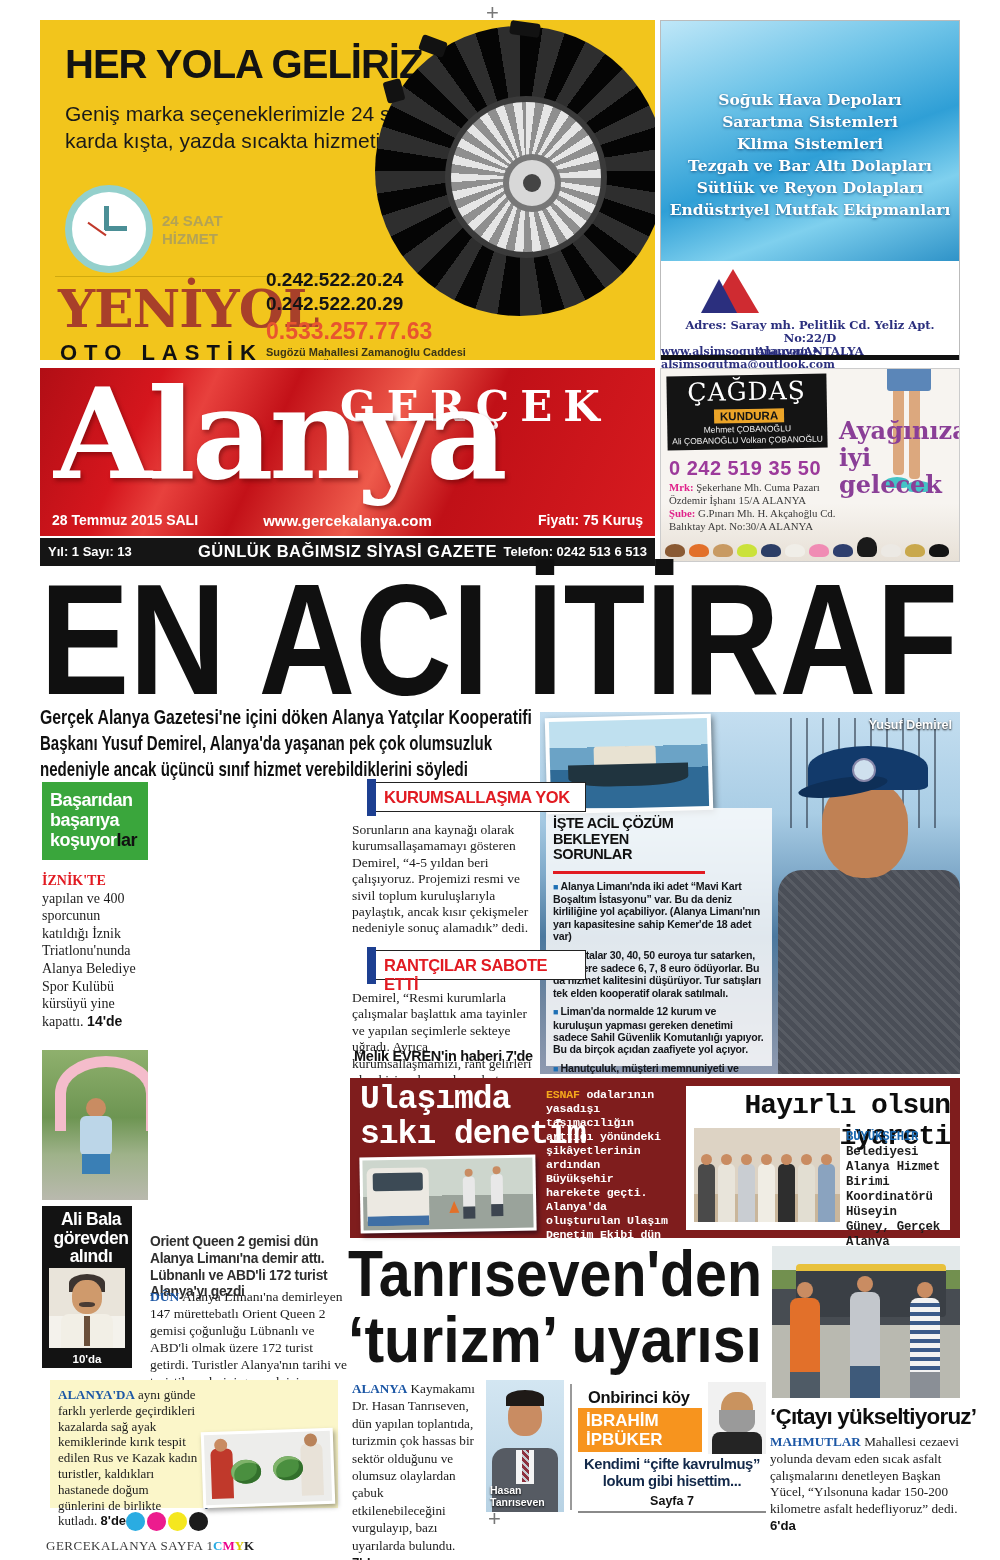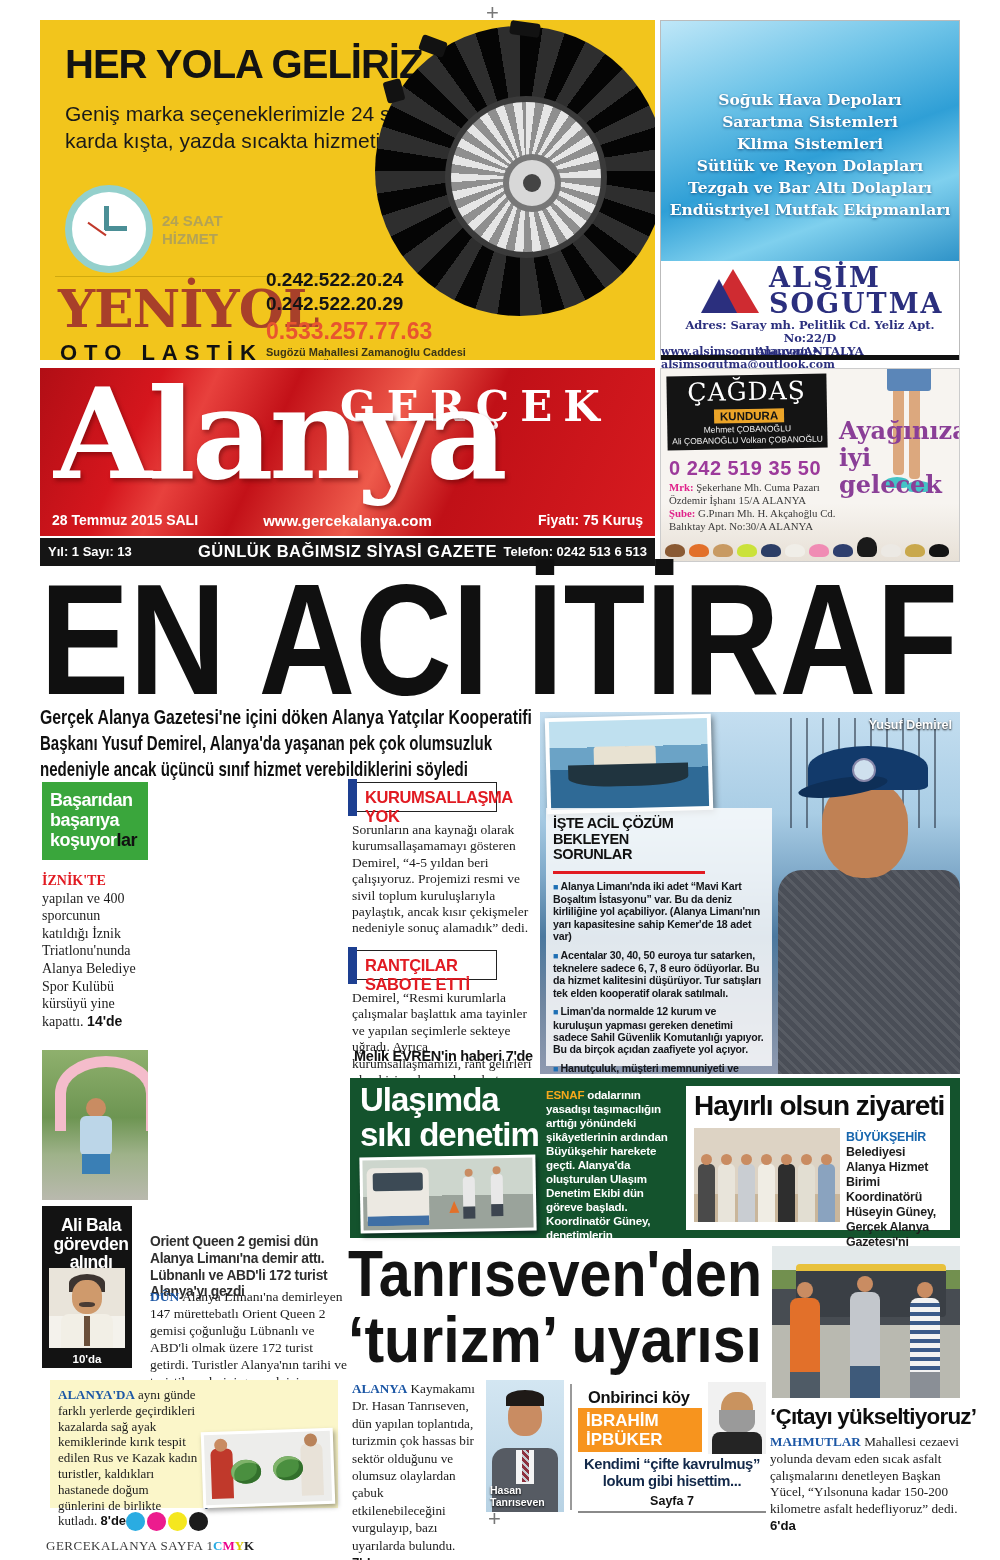--- a/index.html
+++ b/index.html
@@ -104,21 +104,21 @@
   .iznik{left:42px;top:872px;width:106px;font-family:"Liberation Serif",serif;font-size:14px;line-height:17.6px;color:#1c1c1c;}
   .lead-red{color:#e11b22;font-weight:bold;}
   .lead-blue{color:#1c57a5;font-weight:bold;}
   .pg{font-family:"Liberation Sans",sans-serif;font-weight:bold;color:#111;}
   .tri-photo{left:42px;top:1050px;width:106px;height:150px;background:linear-gradient(#8fb06d 0%,#6d9552 45%,#9fb28a 70%,#b9b9ae 100%);overflow:hidden;}
   .tri-ribbon{left:13px;top:6px;width:80px;height:64px;border:11px solid #f4bccb;border-bottom:none;border-radius:50% 50% 0 0;}
   .tri-head{left:44px;top:48px;width:20px;height:20px;border-radius:50%;background:#c98c62;}
   .tri-body{left:38px;top:66px;width:32px;height:40px;background:#bcd6e8;border-radius:6px;}
   .tri-shorts{left:40px;top:104px;width:28px;height:20px;background:#3a7fb5;}
   .alibala{left:42px;top:1206px;width:90px;height:162px;background:#131313;color:#fff;text-align:center;}
-  .ab-title{font-size:17.5px;line-height:18.5px;letter-spacing:-.5px;padding-top:10px;margin-left:8px;}
+  .ab-title{font-size:17.5px;line-height:18.5px;letter-spacing:-.5px;padding-top:4px;margin-left:8px;}
   .ab-photo{position:absolute;left:7px;top:62px;width:76px;height:80px;background:linear-gradient(#e9e4da 0 60%,#f4f2ec 60% 100%);overflow:hidden;}
   .ab-hair{position:absolute;left:20px;top:6px;width:36px;height:18px;background:#3c3430;border-radius:50% 50% 0 0;}
   .ab-face{position:absolute;left:23px;top:12px;width:30px;height:34px;background:#cf9a6c;border-radius:45%;}
   .ab-must{position:absolute;left:30px;top:34px;width:16px;height:5px;background:#4a3c34;border-radius:40%;}
   .ab-shirt{position:absolute;left:12px;top:46px;width:52px;height:34px;background:#f2efe6;border-radius:8px 8px 0 0;}
   .ab-tie{position:absolute;left:35px;top:48px;width:6px;height:30px;background:#6a4f3a;}
   .ab-page{position:absolute;bottom:3px;width:100%;font-size:11.5px;font-weight:bold;}
 
   
   .luks-photo{left:150px;top:780px;width:195px;height:447px;border:2px solid #0f0f0f;box-sizing:border-box;overflow:hidden;
@@ -136,28 +136,28 @@
   .luks-m .head{position:absolute;left:14px;top:0;width:24px;height:26px;background:#b9835a;border-radius:50%;}
   .luks-m .shirt{position:absolute;left:2px;top:24px;width:48px;height:66px;background:#fbfbfb;border-radius:8px;}
   .luks-m .shorts{position:absolute;left:6px;top:88px;width:40px;height:34px;background:#cbb58e;}
   .luks-m .legs{position:absolute;left:12px;top:120px;width:28px;height:40px;background:#b9835a;}
   .luks-m .shoes{position:absolute;left:8px;top:158px;width:36px;height:9px;background:#c0392b;border-radius:40%;}
   .luks-title-svg{left:6px;top:4px;overflow:visible;}
   .luks-caption{left:150px;top:1234px;width:196px;font-size:13.8px;line-height:16.8px;letter-spacing:-.3px;font-weight:bold;color:#2f2f2f;}
   .dun{left:150px;top:1288px;width:198px;font-family:"Liberation Serif",serif;font-size:13.5px;line-height:17px;color:#1c1c1c;}
 
   
-  .midbox{left:348px;width:149px;height:30px;border:1px solid #222;box-sizing:border-box;background:#fff;}
+  .midbox{left:367px;width:219px;height:30px;border:1px solid #222;box-sizing:border-box;background:#fff;}
   .midbox .bar{position:absolute;left:-1px;top:-4px;width:9px;height:37px;background:#1d3f91;}
   .midbox .t{position:absolute;left:16px;top:5px;font-size:16.5px;letter-spacing:-.4px;color:#e11b22;font-weight:bold;}
   .midtext{left:352px;width:183px;font-family:"Liberation Serif",serif;font-size:13.5px;line-height:16.4px;color:#1b1b1b;}
   .byline{left:352px;top:1048px;width:183px;text-align:center;font-size:14.5px;font-weight:bold;letter-spacing:-.3px;color:#111;}
 
   
-  .blue-panel{left:350px;top:1078px;width:610px;height:160px;background:#14532d;}
+  .blue-panel{left:350px;top:1078px;width:610px;height:160px;background:#7f1d1d;font-family:Liberation Mono, monospace;}
   .ul-title{left:10px;top:4px;font-size:33px;line-height:35px;letter-spacing:-1px;color:#fff;font-weight:bold;}
   .ul-photo{left:10px;top:78px;width:170px;height:70px;background:#fff;padding:3px;transform:rotate(-1deg);box-shadow:2px 3px 5px rgba(0,0,20,.5);}
   .ul-inner{width:100%;height:100%;position:relative;overflow:hidden;background:linear-gradient(#cdd6cd 0 52%,#9aa39b 52% 100%);}
   .bus{position:absolute;left:4px;top:8px;width:62px;height:48px;background:#ece9e2;border-radius:6px 6px 2px 2px;border-bottom:10px solid #3f6fa5;}
   .bus .ws{position:absolute;left:6px;top:5px;width:50px;height:18px;background:#3c4a55;border-radius:3px;}
   .cop{position:absolute;width:12px;height:30px;background:#e8e8e8;border-radius:4px 4px 0 0;}
   .cop::before{content:"";position:absolute;left:2px;top:-8px;width:8px;height:8px;border-radius:50%;background:#c98c62;}
   .cop::after{content:"";position:absolute;left:0;bottom:-12px;width:12px;height:12px;background:#3c4550;}
   .cone{position:absolute;left:86px;top:42px;width:0;height:0;border-left:5px solid transparent;border-right:5px solid transparent;border-bottom:12px solid #e2702a;}
   .esnaf{left:196px;top:10px;width:128px;font-size:11.6px;line-height:14px;font-weight:bold;color:#fff;letter-spacing:-.2px;}
@@ -262,30 +262,26 @@
     <div class="ab bit" style="left:345px;top:60px;width:18px;height:22px;transform:rotate(-15deg);"></div>
     <div class="ab bit" style="left:470px;top:2px;width:30px;height:14px;transform:rotate(8deg);"></div>
   </div>
 
   <div class="ab ad-alsim">
     <div class="ab ice"></div>
     <div class="ab ice-list slab b">
       <div>Soğuk Hava Depoları</div>
       <div>Sarartma Sistemleri</div>
       <div>Klima Sistemleri</div>
+      <div>Tezgah ve Bar Altı Dolapları</div>
       <div>Sütlük ve Reyon Dolapları</div>
-      <div>Tezgah ve Bar Altı Dolapları</div>
       <div>Endüstriyel Mutfak Ekipmanları</div>
     </div>
     <div class="ab alsim-logo"></div>
     <div class="ab alsim-logo2"></div>
-    <div class="ab alsim-name slab b">
-      <div>ALSİM</div>
-      <div>SOĞUTMA</div>
-    </div>
     <div class="ab alsim-addr slab b">
       <div>Adres: Saray mh. Pelitlik Cd. Yeliz Apt. No:22/D</div>
       <div>Alanya/ANTALYA</div>
     </div>
     <div class="ab alsim-web slab b">www.alsimsogutma.com • alsimsogutma@outlook.com</div>
     <div class="ab alsim-bottom"></div>
   </div>
 
   <div class="ab masthead">
     <div class="ab mh-kicker slab b">GERÇEK</div>

